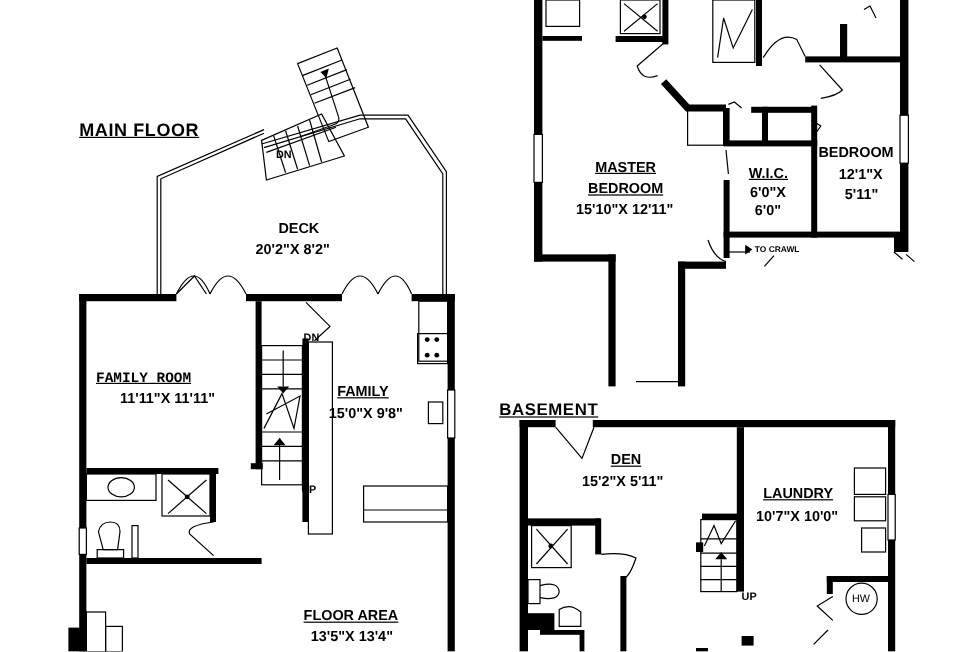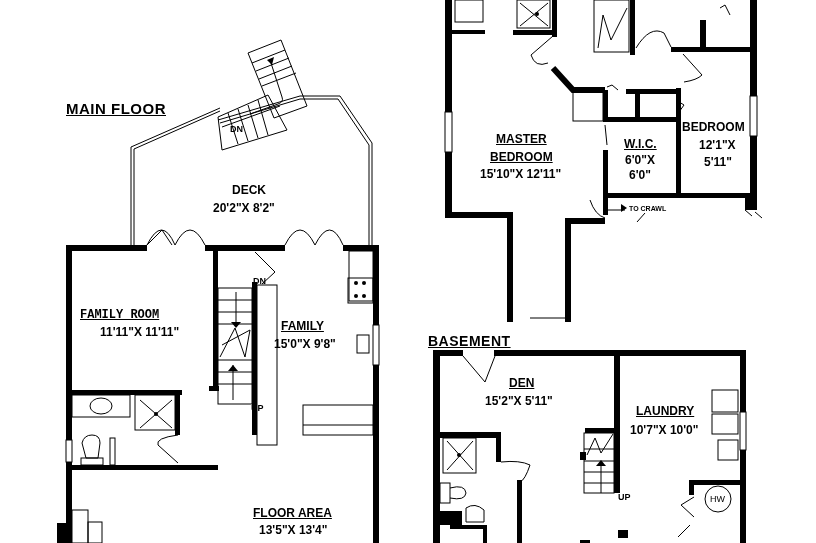--- a/index.html
+++ b/index.html
@@ -238,21 +238,21 @@
 <div class="lbl room" style="left:624px;top:138px;">W.I.C.</div>
 <div class="lbl dim" style="left:625px;top:154px;">6'0"X</div>
 <div class="lbl dim" style="left:629px;top:169px;">6'0"</div>
 
 <div class="lbl room" style="left:682px;top:121px;text-decoration:none;">BEDROOM</div>
 <div class="lbl dim" style="left:699px;top:139px;">12'1"X</div>
 <div class="lbl dim" style="left:704px;top:156px;">5'11"</div>
 
 <div class="lbl tiny" style="left:629px;top:205px;">TO CRAWL</div>
 
-<div class="lbl title" style="left:428px;top:333px;font-size:14px;">BASEMENT</div>
+<div class="lbl title" style="left:416px;top:333px;font-size:14px;">BASEMENT</div>
 
 <div class="lbl room" style="left:509px;top:377px;">DEN</div>
 <div class="lbl dim" style="left:485px;top:395px;">15'2"X  5'11"</div>
 
 <div class="lbl room" style="left:636px;top:405px;text-decoration:underline;">LAUNDRY</div>
 <div class="lbl dim" style="left:630px;top:424px;">10'7"X  10'0"</div>
 
 <div class="lbl small" style="left:594px;top:492px;">UP</div>
 <div class="lbl small" style="left:686px;top:494px;font-weight:normal;">HW</div>
 

